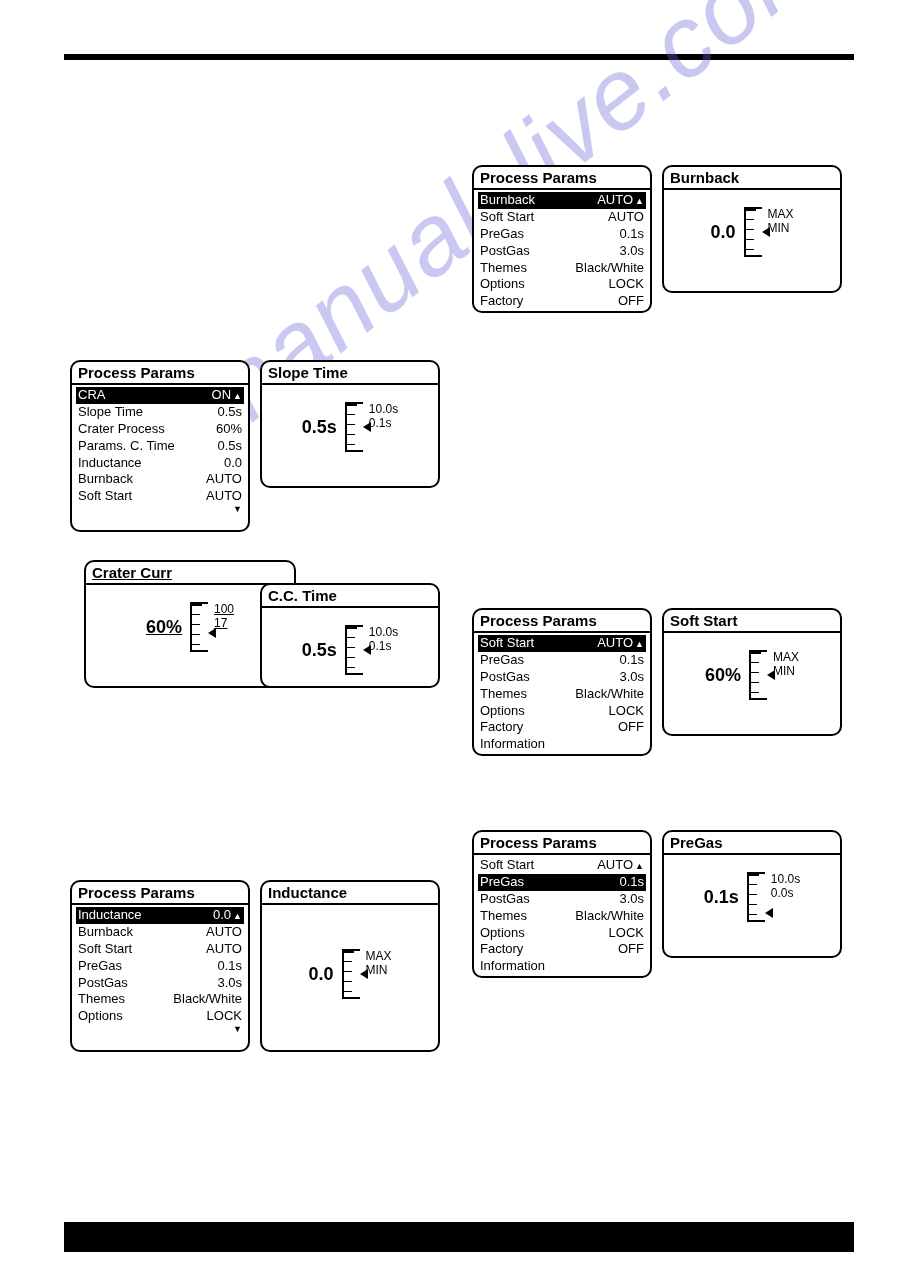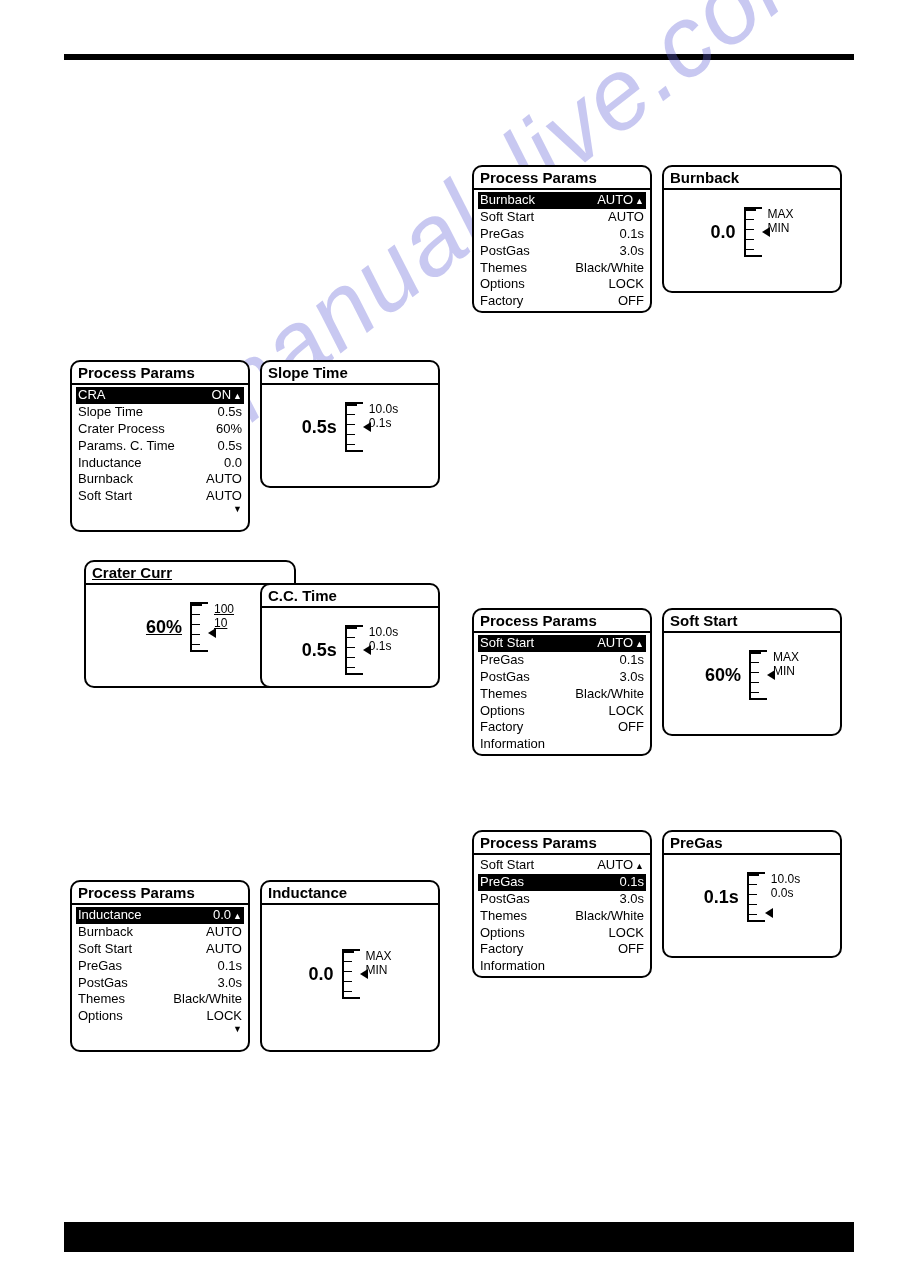--- a/index.html
+++ b/index.html
@@ -237,21 +237,21 @@
         <div class="gauge-val">60%</div>
         <div class="gauge-scale">
           <div class="gauge-tick" style="top: 10px;"></div>
           <div class="gauge-tick" style="top: 20px;"></div>
           <div class="gauge-tick" style="top: 30px;"></div>
           <div class="gauge-tick" style="top: 40px;"></div>
           <div class="gauge-pointer" style="top: 24px;"></div>
         </div>
         <div class="gauge-labels">
           <div>100</div>
-          <div>10</div>
+          <div>17</div>
         </div>
       </div>
     </div>
 </div>
 <div class="panel" style="left:260px; top:560px; width:180px; height:105px;margin-top:23px;">
   <div class="panel-title">C.C. Time</div>
   <div class="panel-body">
       <div class="gauge-wrap">
         <div class="gauge-val">0.5s</div>
         <div class="gauge-scale">

